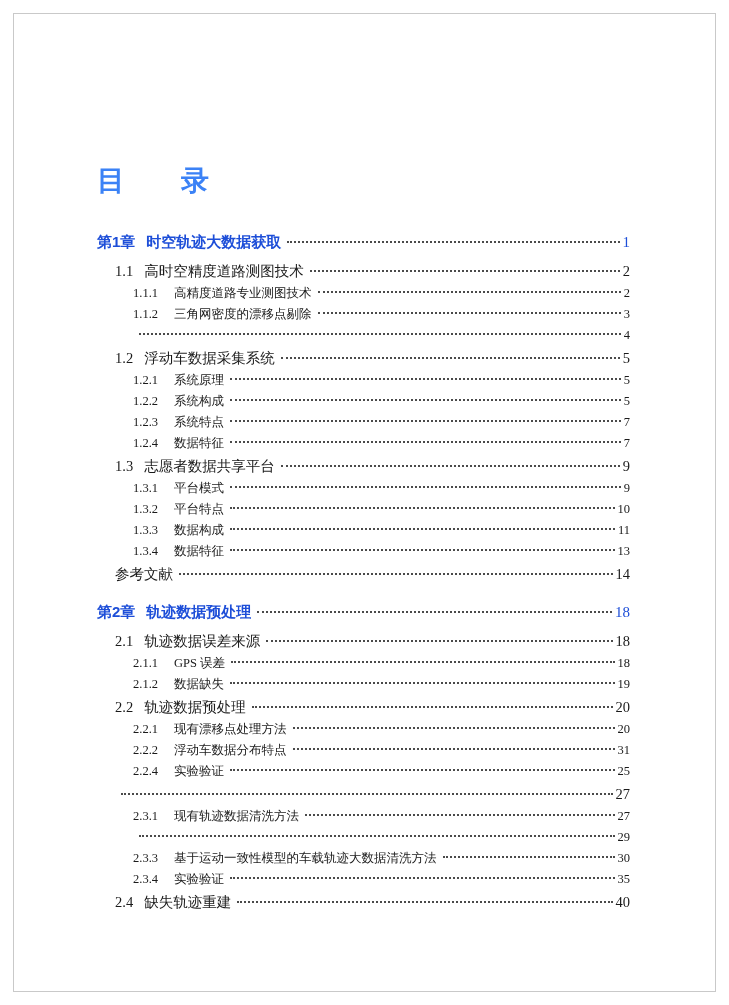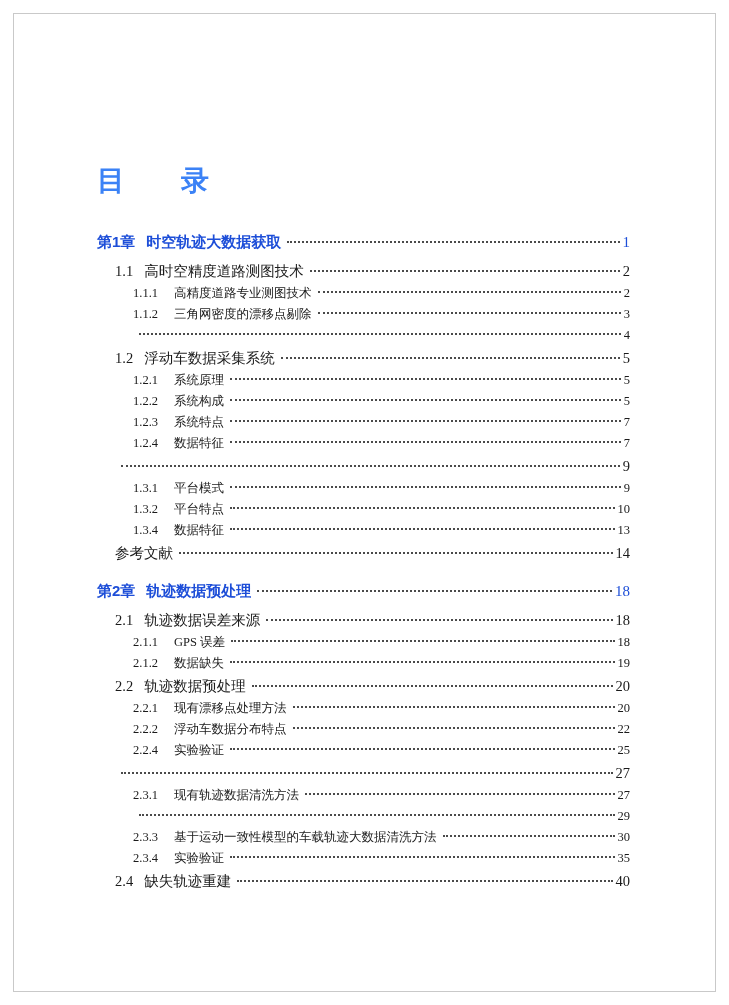--- a/index.html
+++ b/index.html
@@ -137,32 +137,38 @@
           <span class="label"><span class="num">1.2.3</span><span>系统特点</span></span>
           <span class="leader"></span>
           <span class="pageno">7</span>
         </div>
         <div class="row subsection">
           <span class="label"><span class="num">1.2.4</span><span>数据特征</span></span>
           <span class="leader"></span>
           <span class="pageno">7</span>
         </div>
         <div class="row section">
+          <span class="label"><span class="num">1.3</span><span>志愿者数据共享平台</span></span>
           <span class="leader"></span>
           <span class="pageno">9</span>
         </div>
         <div class="row subsection">
           <span class="label"><span class="num">1.3.1</span><span>平台模式</span></span>
           <span class="leader"></span>
           <span class="pageno">9</span>
         </div>
         <div class="row subsection">
           <span class="label"><span class="num">1.3.2</span><span>平台特点</span></span>
           <span class="leader"></span>
           <span class="pageno">10</span>
+        </div>
+        <div class="row subsection">
+          <span class="label"><span class="num">1.3.3</span><span>数据构成</span></span>
+          <span class="leader"></span>
+          <span class="pageno">11</span>
         </div>
         <div class="row subsection">
           <span class="label"><span class="num">1.3.4</span><span>数据特征</span></span>
           <span class="leader"></span>
           <span class="pageno">13</span>
         </div>
         <div class="row ref">
           <span class="label"><span>参考文献</span></span>
           <span class="leader"></span>
           <span class="pageno">14</span>
@@ -193,21 +199,21 @@
           <span class="pageno">20</span>
         </div>
         <div class="row subsection">
           <span class="label"><span class="num">2.2.1</span><span>现有漂移点处理方法</span></span>
           <span class="leader"></span>
           <span class="pageno">20</span>
         </div>
         <div class="row subsection">
           <span class="label"><span class="num">2.2.2</span><span>浮动车数据分布特点</span></span>
           <span class="leader"></span>
-          <span class="pageno">22</span>
+          <span class="pageno">31</span>
         </div>
         <div class="row subsection">
           <span class="label"><span class="num">2.2.4</span><span>实验验证</span></span>
           <span class="leader"></span>
           <span class="pageno">25</span>
         </div>
         <div class="row section">
           <span class="leader"></span>
           <span class="pageno">27</span>
         </div>

